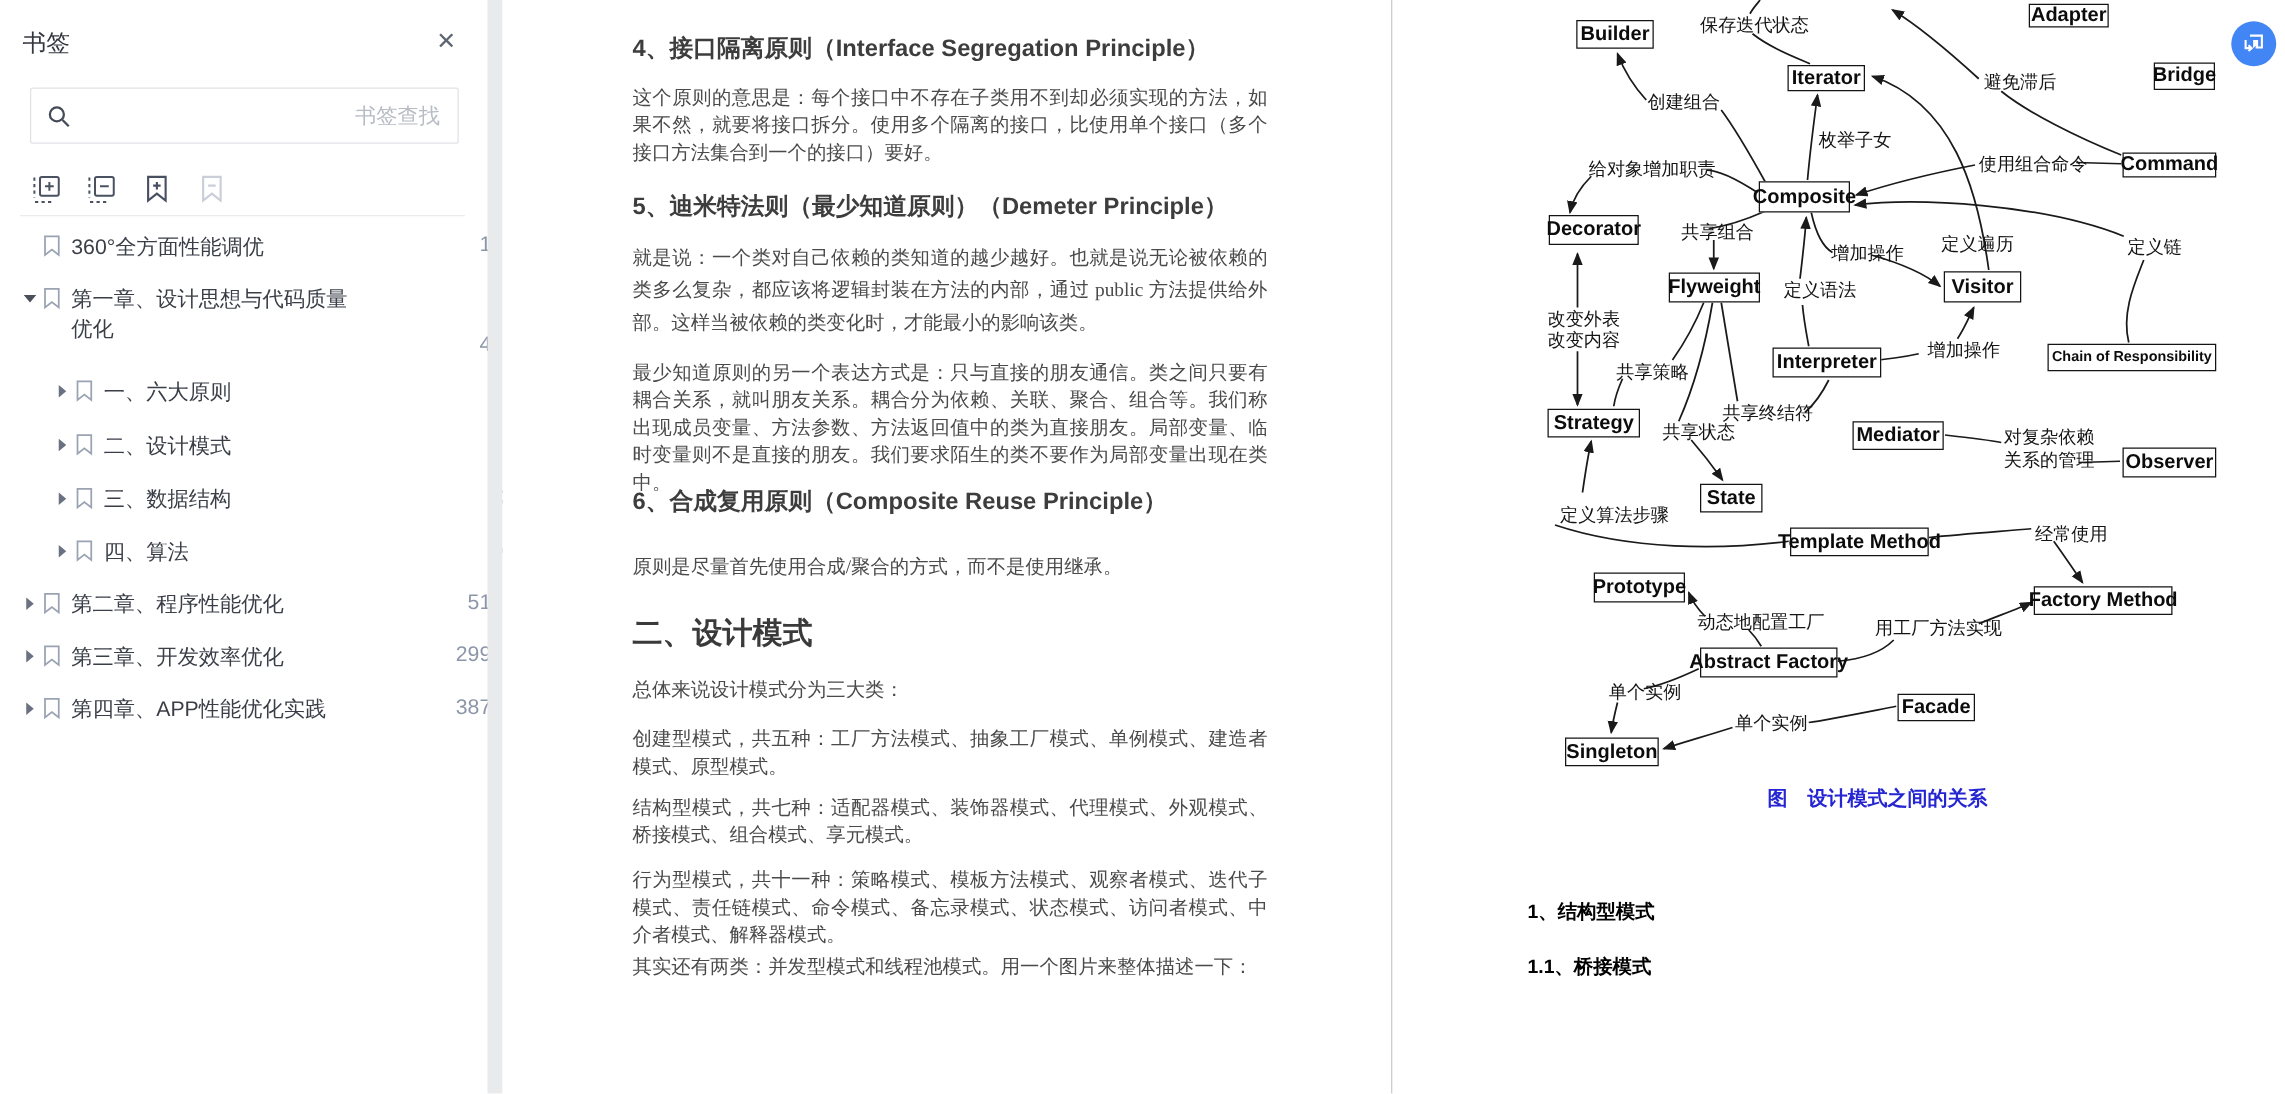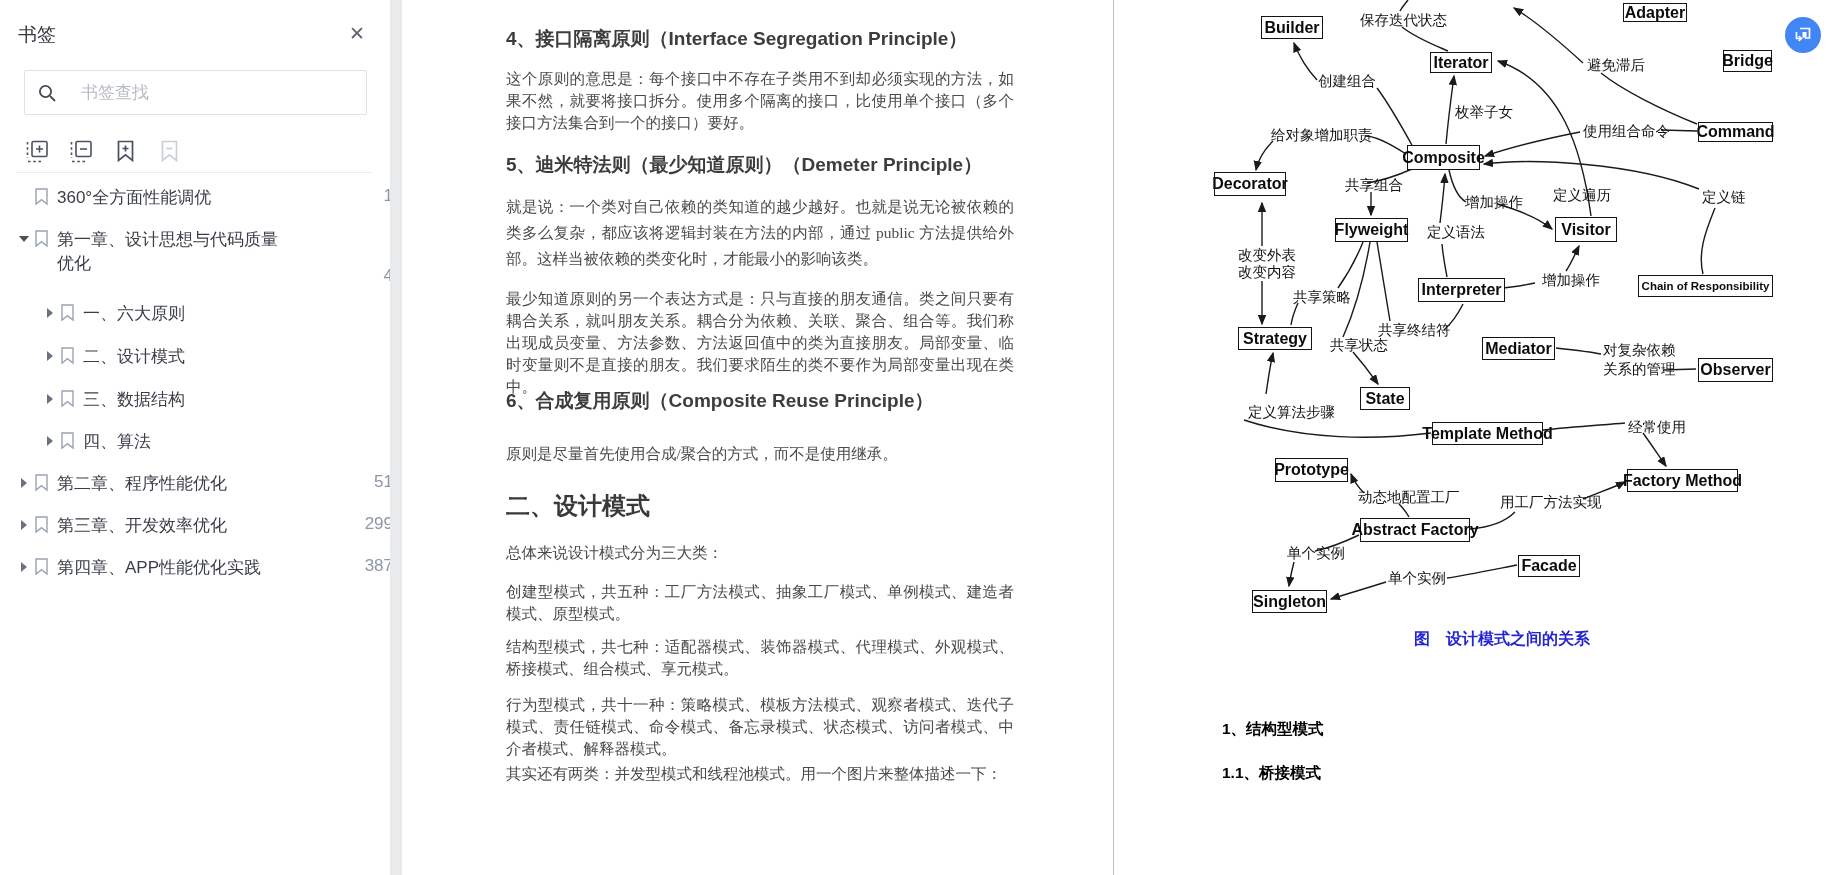--- a/index.html
+++ b/index.html
@@ -7,21 +7,21 @@
           font-family:"Liberation Sans","DejaVu Sans",sans-serif;}
 
   
   .sidebar{position:absolute;left:0;top:0;width:446px;height:875px;background:#fff;}
   .sb-title{position:absolute;left:18px;top:22px;font-size:19px;color:#33373f;}
   .sb-close{position:absolute;left:344px;top:20px;width:26px;height:26px;font-size:19px;
             color:#5f6672;display:flex;align-items:center;justify-content:center;cursor:pointer;}
   .sb-search{position:absolute;left:24px;top:70px;width:343px;height:45px;border:1px solid #dfe2e6;
              border-radius:2px;background:#fff;display:flex;align-items:center;box-sizing:border-box;padding:0 12px;}
   .sb-search input{border:none;outline:none;flex:1;font-size:17px;color:#333;margin-left:22px;
-                   font-family:"Liberation Sans",sans-serif;}
+                   font-family:"Liberation Sans",sans-serif;text-align:right;}
   .sb-search input::placeholder{color:#b7bbc3;}
   .sb-tools{position:absolute;left:24px;top:138px;display:flex;gap:17px;align-items:center;}
   .sb-tools .tool{width:27px;height:27px;cursor:pointer;}
   .sb-divider{position:absolute;left:16px;top:172px;width:356px;height:1px;background:#ececee;}
 
   .tree{position:absolute;left:0;top:0;width:390px;}
   .trow{position:absolute;left:0;width:390px;display:flex;align-items:flex-start;cursor:pointer;}
   .trow .num{position:absolute;right:15px;font-size:17px;color:#8d96a8;}
   .arrow{width:12px;height:12px;flex:0 0 12px;margin-top:5px;position:relative;}
   .arrow.exp::after{content:"";position:absolute;left:1px;top:3px;width:0;height:0;
@@ -278,21 +278,21 @@
         <path d="M549,370 L582,369"></path>
       </g>
     </svg>
 
     <div class="dg-node" style="left:147px;top:16px;width:62px;height:23px">Builder</div>
     <div class="dg-node" style="left:316px;top:52px;width:62px;height:21px">Iterator</div>
     <div class="dg-node" style="left:509px;top:3px;width:64px;height:19px">Adapter</div>
     <div class="dg-node" style="left:609px;top:50px;width:49px;height:22px">Bridge</div>
     <div class="dg-node" style="left:584px;top:122px;width:75px;height:20px">Command</div>
     <div class="dg-node" style="left:293px;top:145px;width:73px;height:25px">Composite</div>
-    <div class="dg-node" style="left:100px;top:172px;width:72px;height:24px">Decorator</div>
+    <div class="dg-node" style="left:125px;top:172px;width:72px;height:24px">Decorator</div>
     <div class="dg-node" style="left:221px;top:218px;width:73px;height:24px">Flyweight</div>
     <div class="dg-node" style="left:441px;top:217px;width:62px;height:25px">Visitor</div>
     <div class="dg-node" style="left:304px;top:278px;width:87px;height:24px">Interpreter</div>
     <div class="dg-node small" style="left:524px;top:275px;width:135px;height:22px">Chain of Responsibility</div>
     <div class="dg-node" style="left:124px;top:327px;width:74px;height:23px">Strategy</div>
     <div class="dg-node" style="left:368px;top:337px;width:73px;height:23px">Mediator</div>
     <div class="dg-node" style="left:584px;top:358px;width:75px;height:24px">Observer</div>
     <div class="dg-node" style="left:246px;top:387px;width:50px;height:23px">State</div>
     <div class="dg-node" style="left:318px;top:422px;width:111px;height:23px">Template Method</div>
     <div class="dg-node" style="left:161px;top:458px;width:73px;height:24px">Prototype</div>

